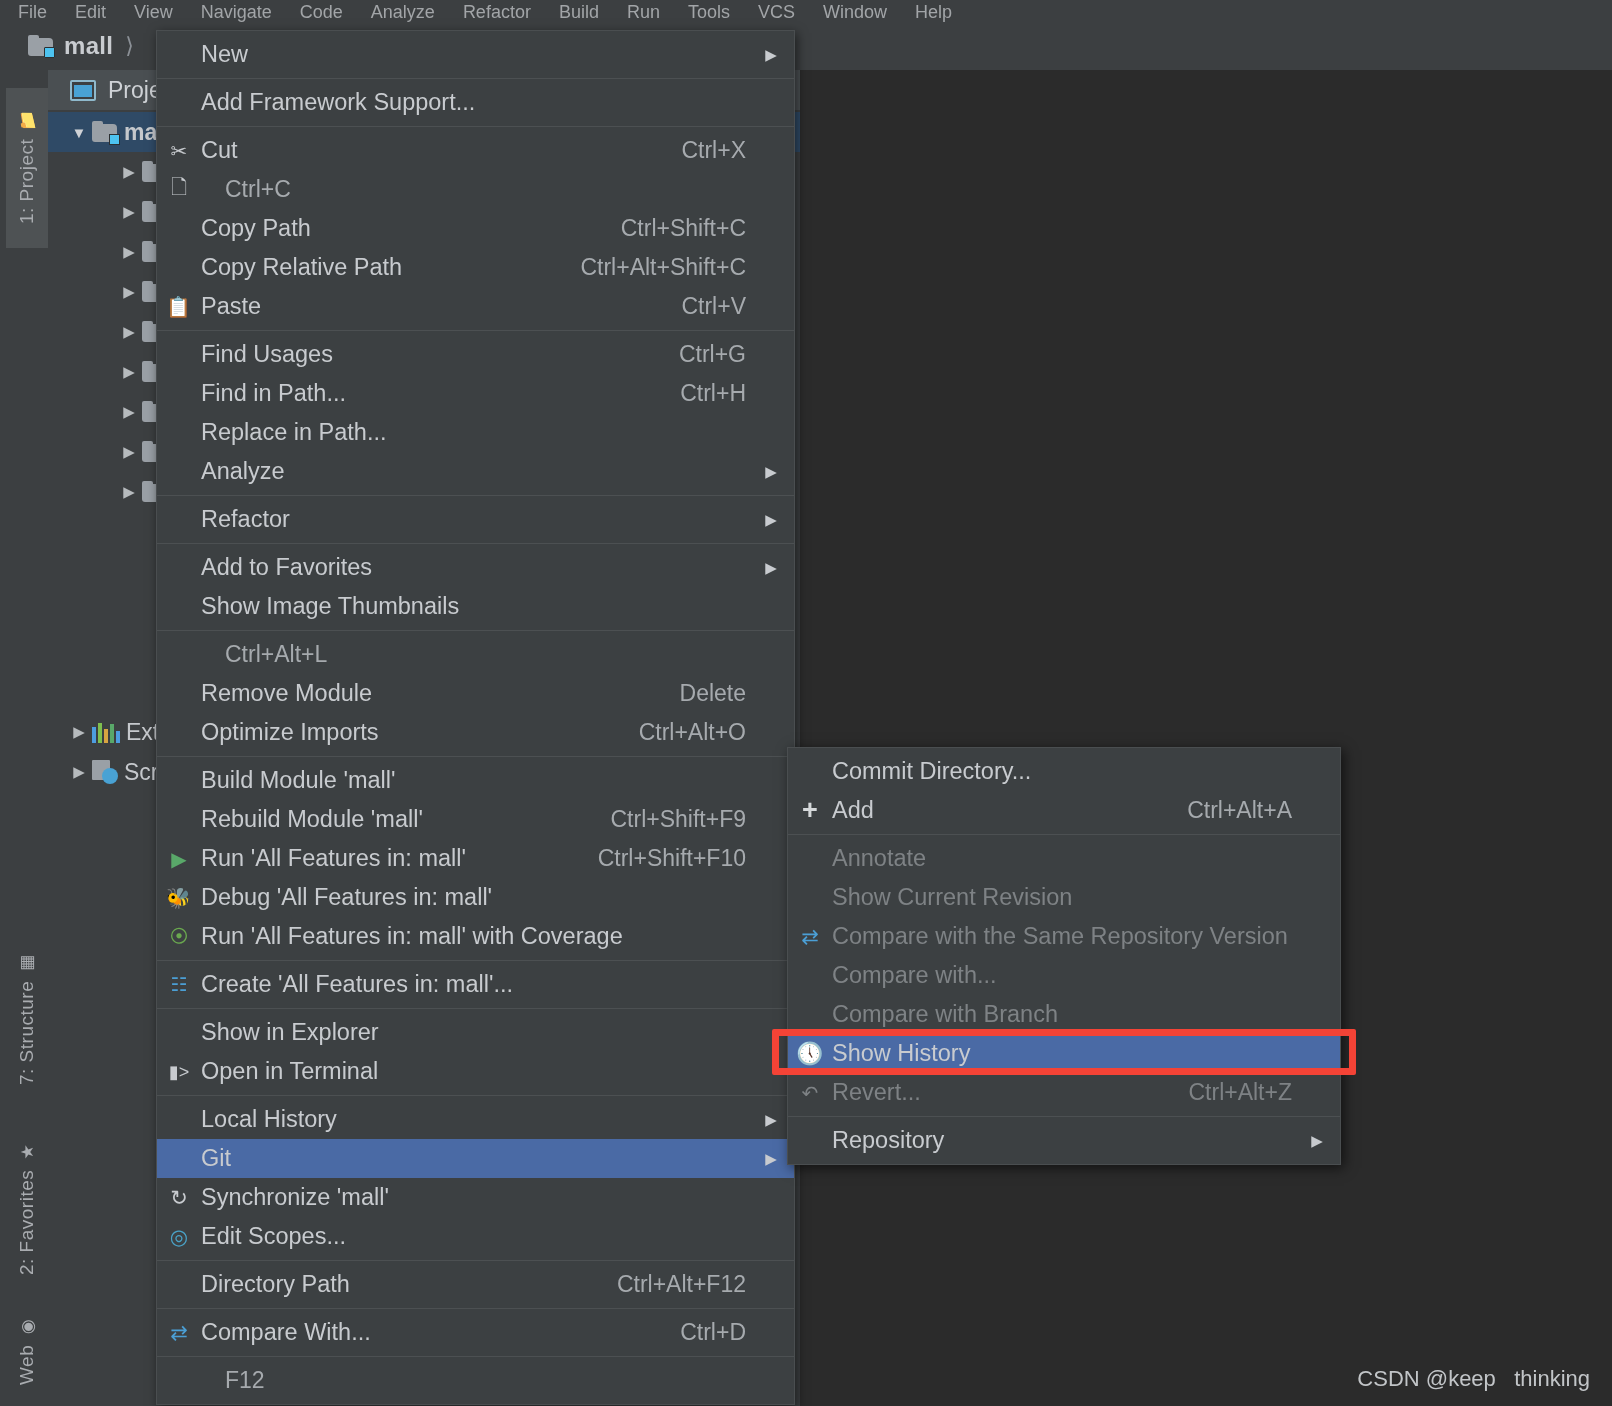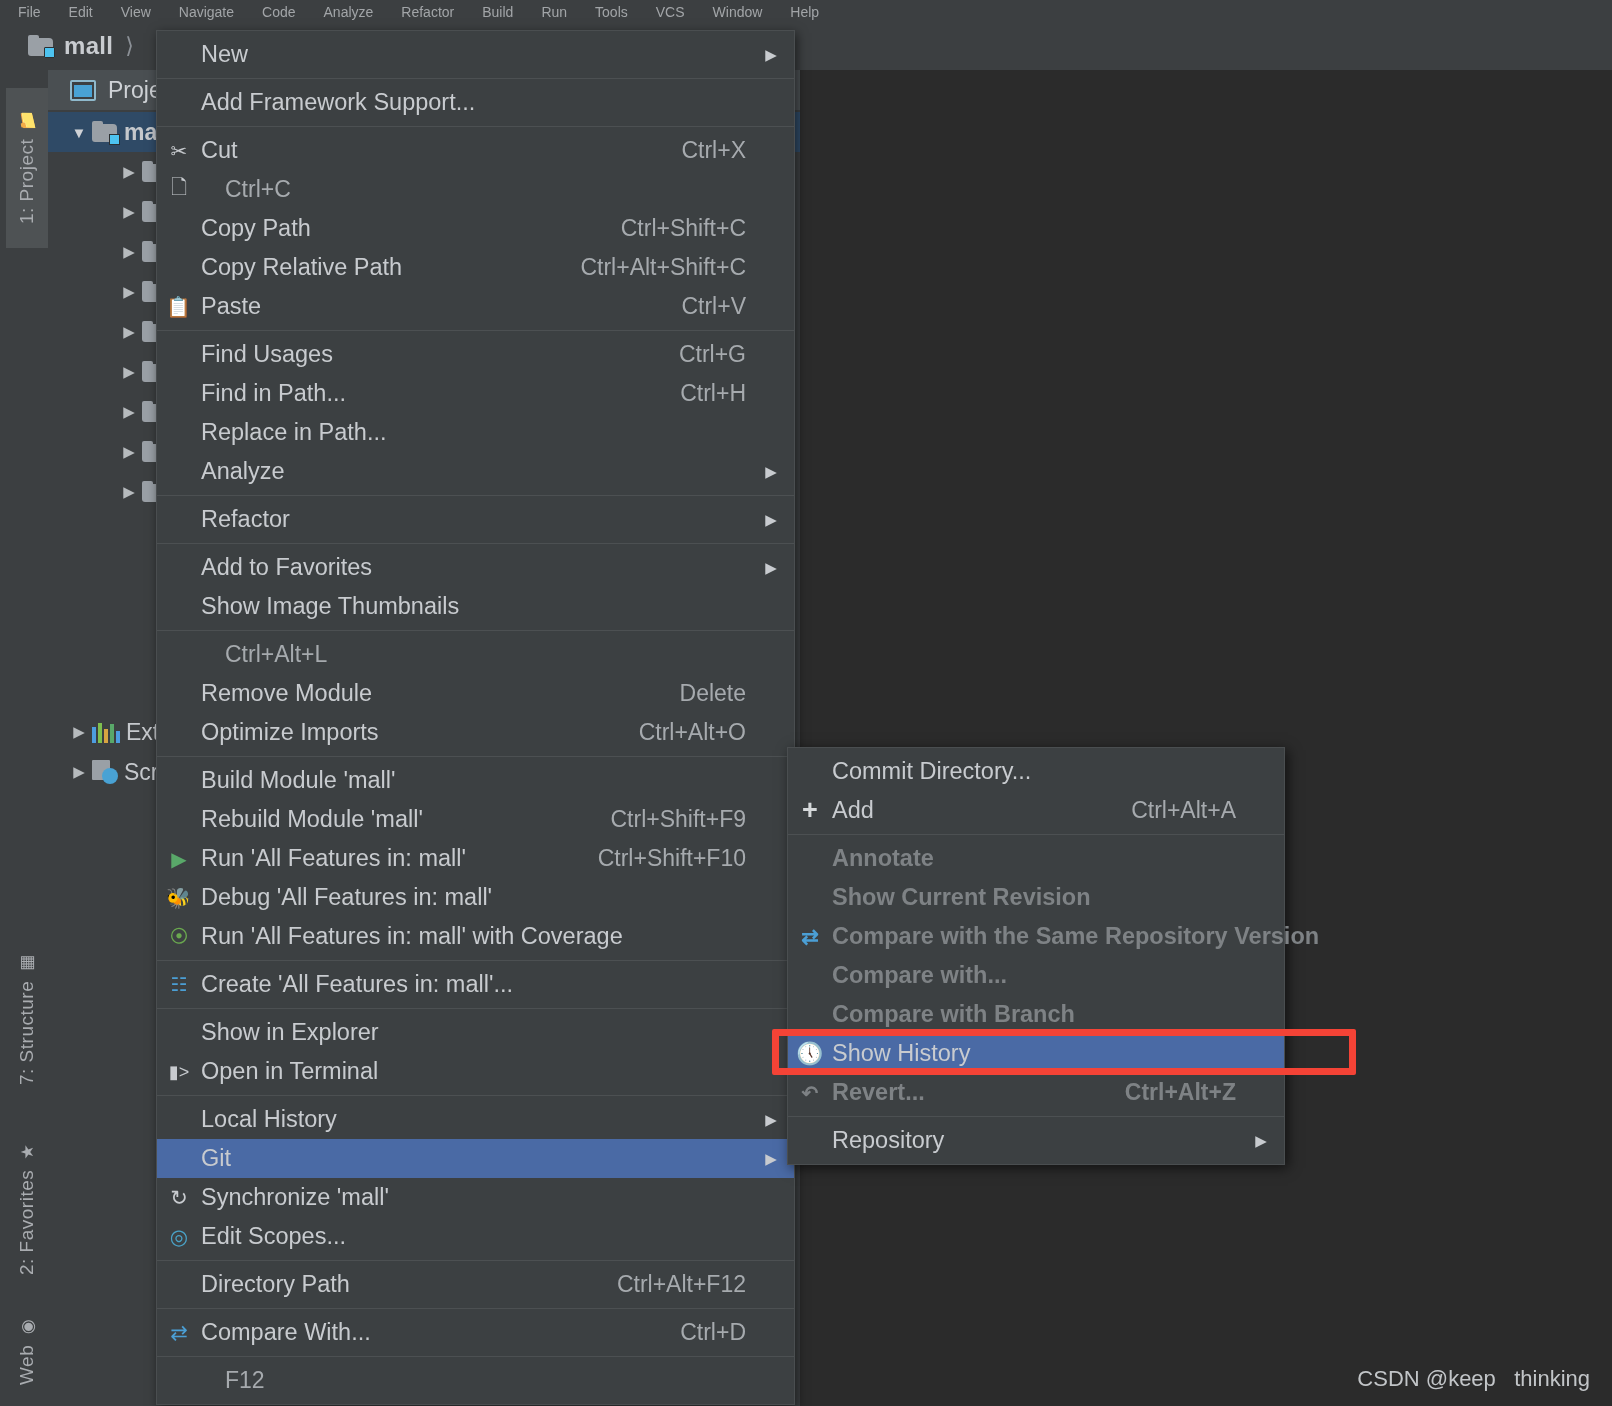--- a/index.html
+++ b/index.html
@@ -14,21 +14,21 @@
   
   #menubar {
     position: absolute; left: 0; top: 0; width: 1612px; height: 22px;
     background: #3c3f41;
     display: flex; align-items: flex-end;
     padding-left: 18px;
     overflow: hidden;
     z-index: 5;
   }
   #menubar .mitem {
-    color: #b4b7ba; font-size: 14px; line-height: 20px;
+    color: #b4b7ba; font-size: 18px; line-height: 20px;
     padding: 0 16px 0 0; margin-right: 12px;
     white-space: nowrap;
     opacity: .85;
   }
 
   
   #breadcrumb {
     position: absolute; left: 0; top: 22px; width: 1612px; height: 48px;
     background: #3c3f41; display: flex; align-items: center;
     padding-left: 28px; z-index: 4;
@@ -192,28 +192,28 @@
   .g-create { color:#4b9fd5; font-size: 19px; }
   .g-compare { color:#4b9fd5; font-size: 21px; }
   .g-term { color:#c8cbcf; font-size: 18px; }
   .g-sync { color:#c8cbcf; font-size: 21px; }
   .g-scope { color:#4aa3c8; font-size: 21px; }
   .g-plus { color:#d5d8da; font-size: 27px; font-weight: bold; }
   .g-clock { color:#d8dbde; font-size: 22px; }
 
   
   #ctx-git {
-    position: absolute; left: 787px; top: 747px; width: 498px;
+    position: absolute; left: 787px; top: 747px; width: 554px;
     background: #3c4042;
     border: 1px solid #4a4e50;
     box-shadow: 3px 3px 12px rgba(0,0,0,.6);
     z-index: 25;
     padding: 4px 0;
   }
-  #ctx-git .mi.dis { color: #7e8285; font-weight: bold; }
+  #ctx-git .mi.dis { color: #7e8285; }
   #ctx-git .mi.dis .ico-slot { color: #7e8285; }
   #ctx-git .mi.dis .acc { color: #7e8285; }
 
   
   #redbox {
     position: absolute; left: 772px; top: 1029px; width: 584px; height: 46px;
     border: 7px solid #f44336; z-index: 30; pointer-events: none;
     border-radius: 2px;
   }
 </style>

